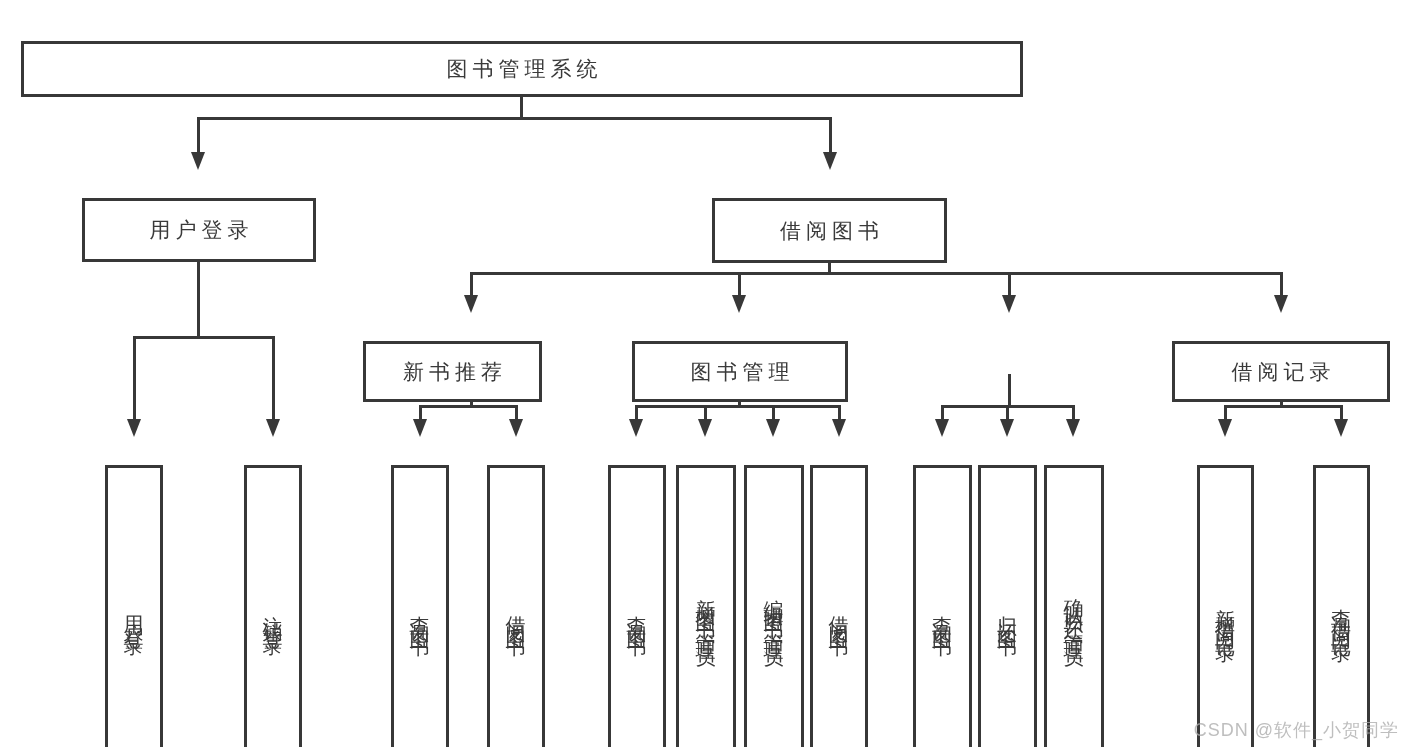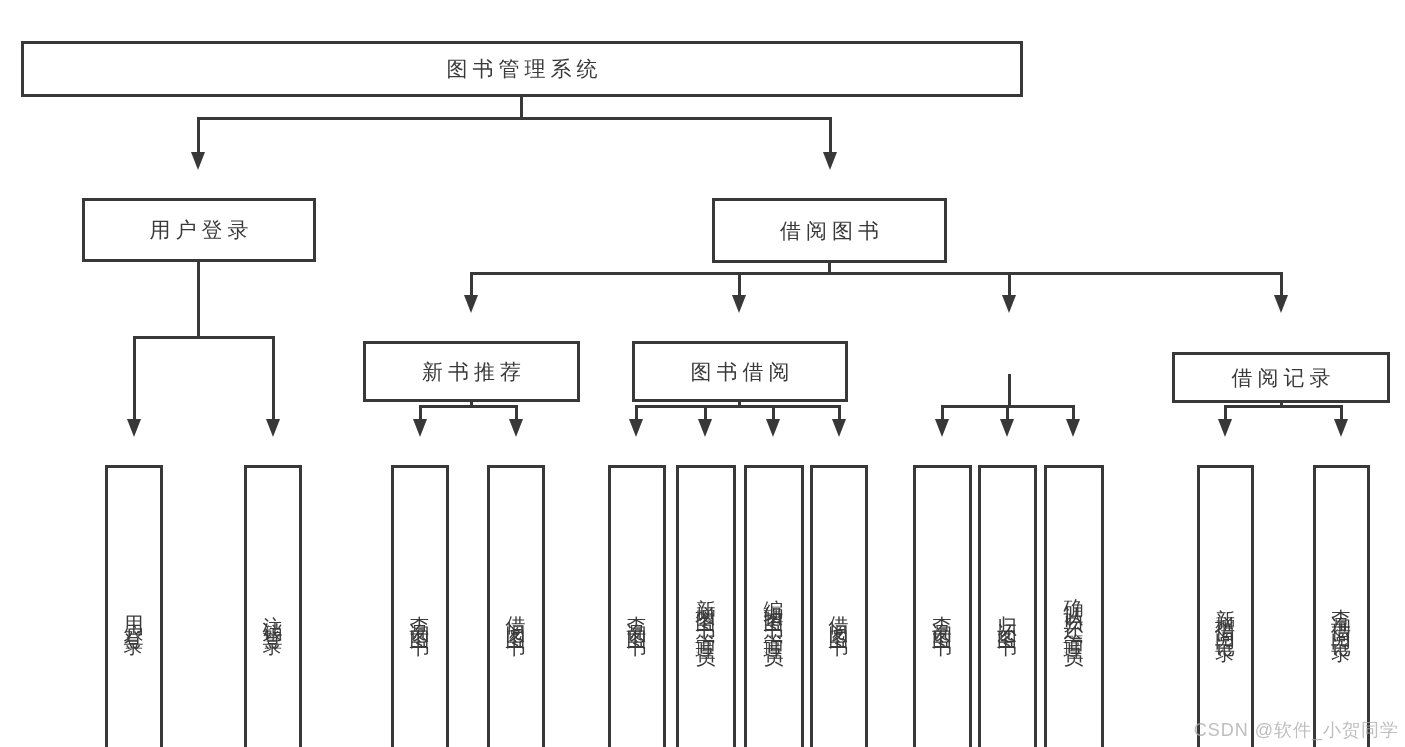--- a/index.html
+++ b/index.html
@@ -70,27 +70,27 @@
     <span class="hlabel">图书管理系统</span>
   </div>
 
   <div class="box" style="left:82px; top:170px; width:234px; height:64px;">
     <span class="hlabel">用户登录</span>
   </div>
   <div class="box" style="left:712px; top:170px; width:235px; height:65px;">
     <span class="hlabel">借阅图书</span>
   </div>
 
-  <div class="box" style="left:363px; top:313px; width:217px; height:61px;">
+  <div class="box" style="left:363px; top:313px; width:179px; height:61px;">
     <span class="hlabel">新书推荐</span>
   </div>
   <div class="box" style="left:632px; top:313px; width:216px; height:61px;">
-    <span class="hlabel">图书借阅</span>
-  </div>
-  <div class="box" style="left:1172px; top:324px; width:218px; height:51px;">
+    <span class="hlabel">图书管理</span>
+  </div>
+  <div class="box" style="left:1172px; top:313px; width:218px; height:61px;">
     <span class="hlabel">借阅记录</span>
   </div>
 
   <div class="box leaf" style="left:105px; top:437px; width:58px; height:298px;">
     <span class="vlabel">用户登录</span>
   </div>
   <div class="box leaf" style="left:244px; top:437px; width:58px; height:298px;">
     <span class="vlabel">注销登录</span>
   </div>
 

